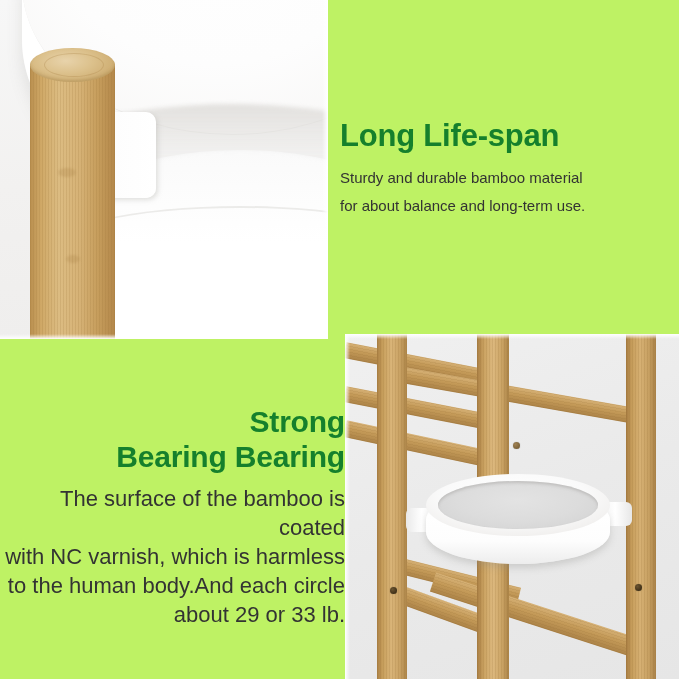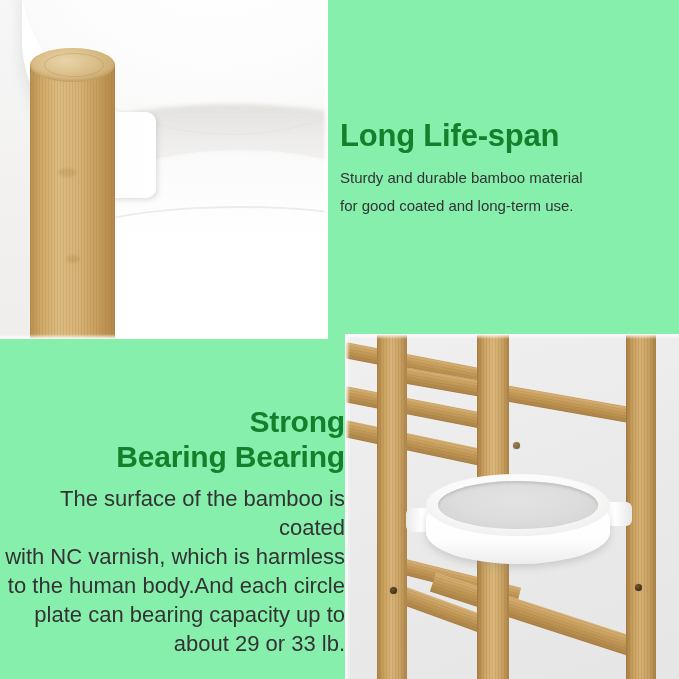--- a/index.html
+++ b/index.html
@@ -13,21 +13,21 @@
     overflow: hidden;
     font-family: "Liberation Sans", sans-serif;
     position: relative;
   }
 
   #infographic {
     position: absolute;
     left: 0; top: 0;
     width: 679px;
     height: 679px;
-    background: #86efac;
+    background: #bef264;
     text-decoration: underline;
   }
 
   
   .photo-panel {
     position: absolute;
     overflow: hidden;
     background: #f2f2f2;
   }
 
@@ -361,34 +361,33 @@
     <div class="photo-edge-r"></div>
     <div class="photo-edge-b"></div>
   </div>
 
   <div class="text-block" id="block-top-right">
     <div class="headline">
       <span class="hl-line">Long Life-span</span>
     </div>
     <div class="bodytext">
       <span class="bl">Sturdy and durable bamboo material</span>
-      <span class="bl">for good coated and long-term use.</span>
+      <span class="bl">for about balance and long-term use.</span>
     </div>
   </div>
 
   <div class="text-block" id="block-bottom-left">
     <div class="headline">
       <span class="hl-line">Strong</span>
       <span class="hl-line">Bearing Bearing</span>
     </div>
     <div class="bodytext">
       <span class="bl">The surface of the bamboo is coated</span>
       <span class="bl">with NC varnish, which is harmless</span>
       <span class="bl">to the human body.And each circle</span>
-      <span class="bl">plate can bearing capacity up to</span>
       <span class="bl">about 29 or 33 lb.</span>
     </div>
   </div>
 
   <div class="photo-panel" id="photo-bottom-right">
     <div class="bg-wash"></div>
 
     <div class="crossbar" id="cb-top-a"></div>
     <div class="crossbar" id="cb-top-b"></div>
     <div class="crossbar" id="cb-top-c"></div>

